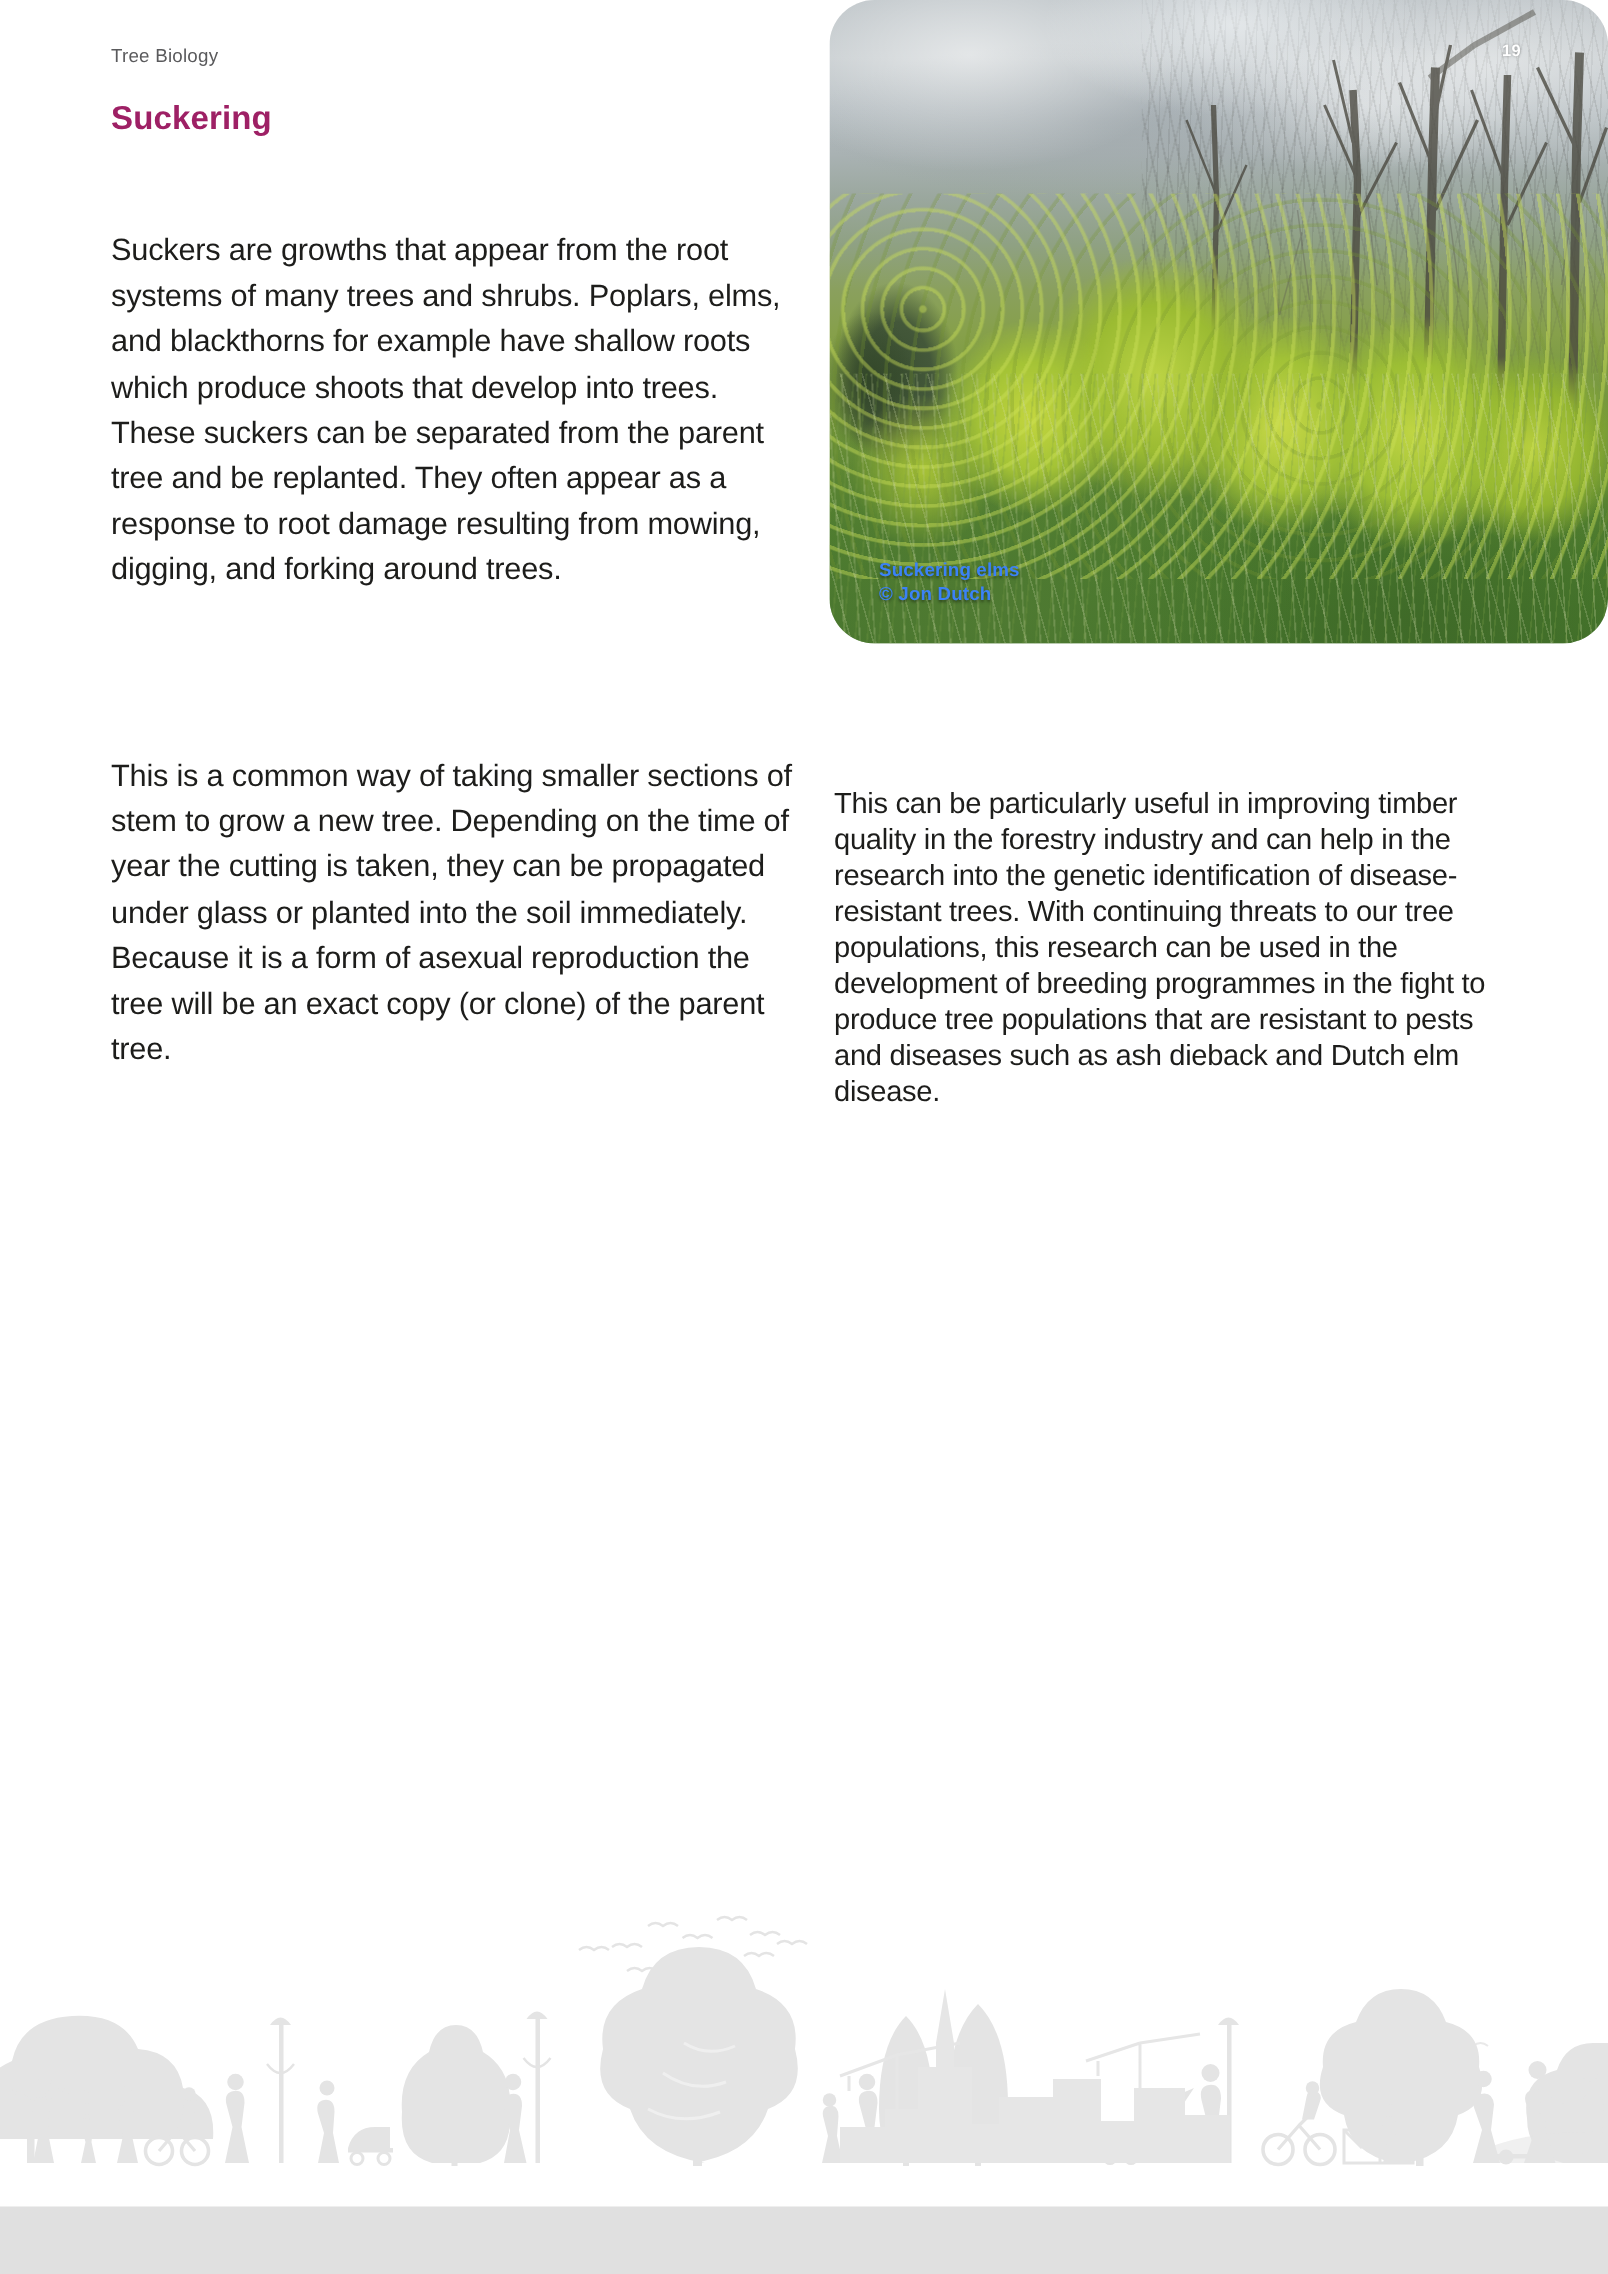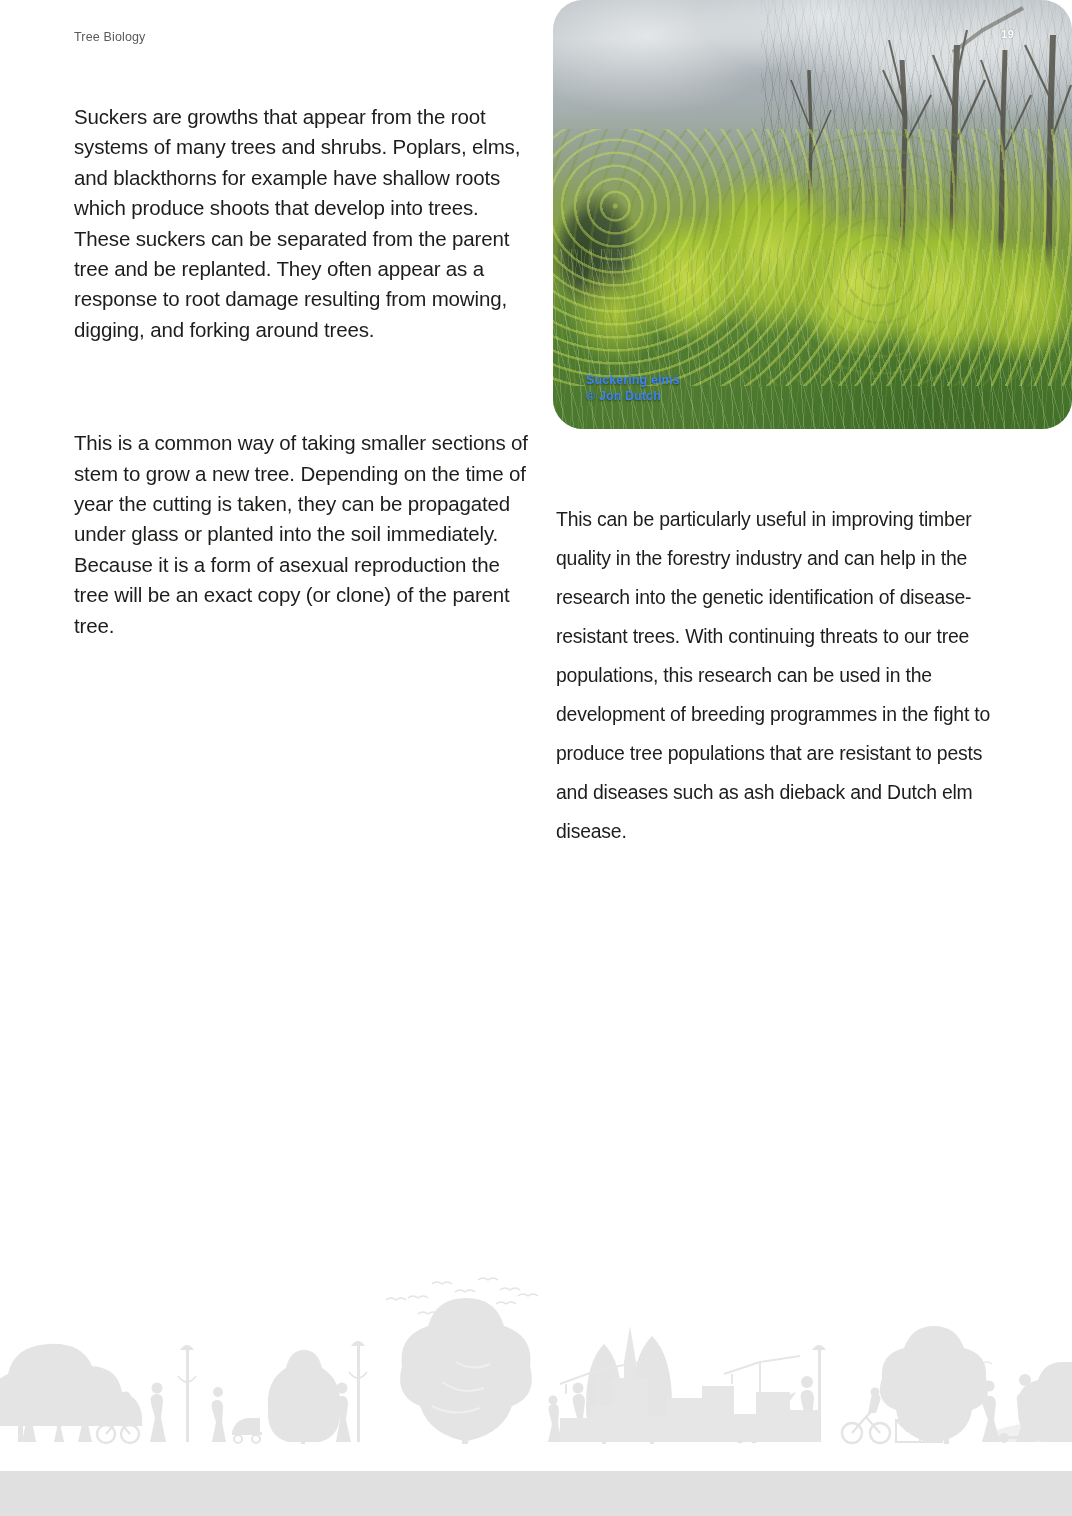--- a/index.html
+++ b/index.html
@@ -147,23 +147,24 @@
     letter-spacing:.1px;
     line-height:1.2;
     margin:0;
   }
   .body-text {
     color:#1d1d1b;
     font-size:20.5px;
     line-height:30.4px;
     letter-spacing:-.15px;
     font-weight:400;
+    margin-top:24px;
   }
   .col-left .body-text { font-size:20.5px; }
-  .col-right .body-text { font-size:19.4px; line-height:39px; letter-spacing:-.2px; }
+  .col-right .body-text { font-size:19.4px; line-height:24px; letter-spacing:-.2px; }
   .gap-after-heading { height:36px; }
   .gap-between-sections { height:47px; }
 
   
   .footer-art {
     position:absolute;
     left:0; bottom:45px;
     width:1072px; height:205px;
     overflow:hidden;
     pointer-events:none;
@@ -217,20 +218,21 @@
 
     <div class="photo-pagenum">19</div>
 
     <figcaption class="photo-caption">
       <div>Suckering elms</div>
       <div>© Jon Dutch</div>
     </figcaption>
   </figure>
 
   <div class="col-left">
+    <h2 class="section-heading">Suckering</h2>
     <div class="gap-after-heading"></div>
     <p class="body-text">Suckers are growths that appear from the root systems of many trees and shrubs. Poplars, elms, and blackthorns for example have shallow roots which produce shoots that develop into trees. These suckers can be separated from the parent tree and be replanted. They often appear as a response to root damage resulting from mowing, digging, and forking around trees.</p>
 
     <div class="gap-between-sections"></div>
 
     <div class="gap-after-heading"></div>
     <p class="body-text">This is a common way of taking smaller sections of stem to grow a new tree. Depending on the time of year the cutting is taken, they can be propagated under glass or planted into the soil immediately. Because it is a form of asexual reproduction the tree will be an exact copy (or clone) of the parent tree.</p>
   </div>
 
   <div class="col-right">

